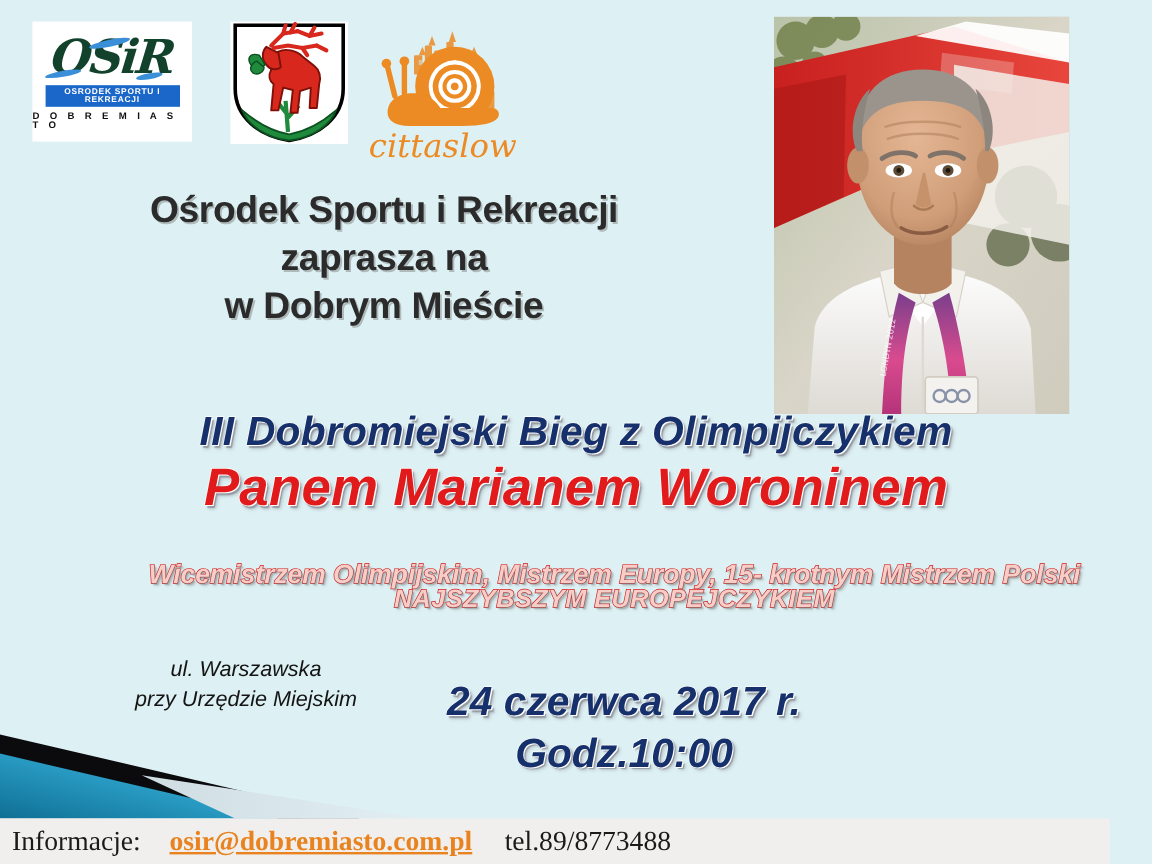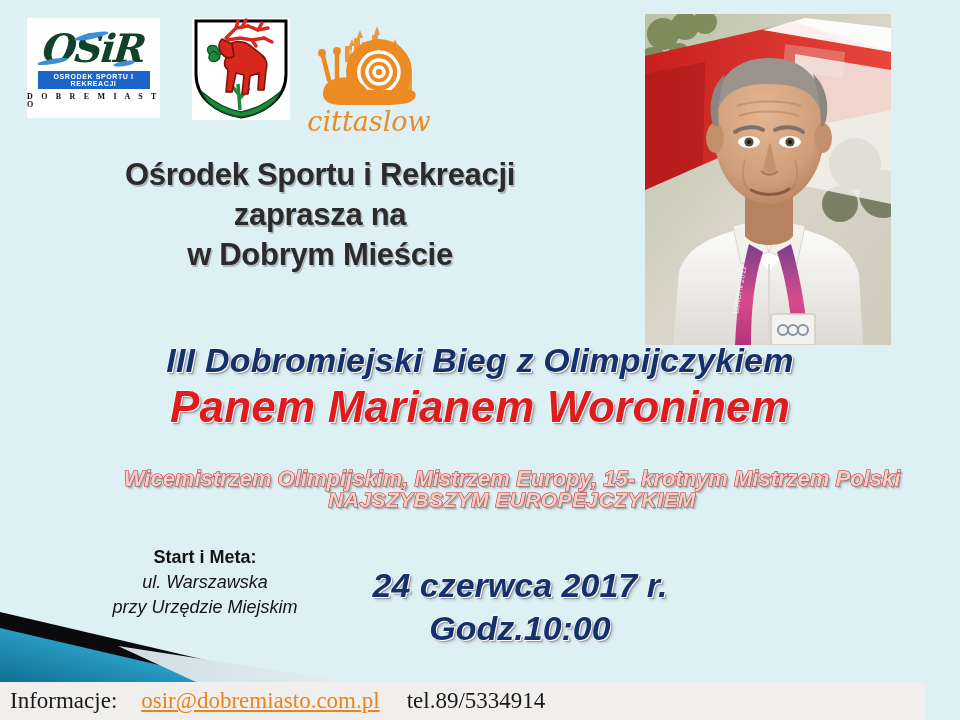--- a/index.html
+++ b/index.html
@@ -35,21 +35,21 @@
   .sw1{width:30px;height:5px;left:-4px;top:30px;transform:rotate(-10deg);}
   .sw2{width:34px;height:6px;left:30px;top:4px;transform:rotate(-12deg);}
   .sw3{width:22px;height:5px;left:72px;top:32px;transform:rotate(-10deg);}
   .osir-bar{
     background:#1b66c9;color:#ffffff;
     font-size:7px;font-weight:bold;letter-spacing:.6px;
     width:112px;text-align:center;padding:2px 0;line-height:1;
   }
   .osir-city{
     color:#111;font-size:8px;font-weight:bold;letter-spacing:3.2px;
-    margin-top:4px;line-height:1;font-family:Liberation Serif, serif;
+    margin-top:4px;line-height:1;
   }
 
   .coat-logo{position:absolute;left:192px;top:18px;width:98px;height:102px;background:#ffffff;}
   .coat-logo svg{display:block;}
 
   .cittaslow-logo{position:absolute;left:305px;top:10px;width:128px;height:128px;}
   .cittaslow-logo svg{display:block;}
 
   
   .photo{
@@ -148,20 +148,21 @@
   .footer-inner{
     font-family:"Liberation Serif", serif;
     font-size:23px;color:#1a1a1a;
     padding-left:10px;white-space:nowrap;
     display:flex;align-items:baseline;gap:15px;
   }
   .f-label{font-weight:normal;}
   .f-mail{
     color:#e8831f;text-decoration:underline;
     margin:0 8px 0 9px;
+    font-weight:bold;
   }
   .f-tel{margin-left:4px;}
 </style>
 </head>
 <body>
 
 <div id="poster">
 
   <div class="logo-row">
 
@@ -361,21 +362,20 @@
     <div>zaprasza na</div>
     <div>w Dobrym Mieście</div>
   </div>
 
   <div class="wa wa-navy wa-l1">III Dobromiejski Bieg z Olimpijczykiem</div>
   <div class="wa wa-red wa-l2">Panem Marianem Woroninem</div>
   <div class="wa wa-pink wa-l3">Wicemistrzem Olimpijskim, Mistrzem Europy, 15- krotnym Mistrzem Polski</div>
   <div class="wa wa-pink wa-l4">NAJSZYBSZYM EUROPEJCZYKIEM</div>
 
   <div class="startmeta">
-    <div class="sm-title">Start i Meta:</div>
     <div class="sm-line">ul. Warszawska</div>
     <div class="sm-line">przy Urzędzie Miejskim</div>
   </div>
 
   <div class="date-block">
     <div>24 czerwca 2017 r.</div>
     <div>Godz.10:00</div>
   </div>
 
   <div class="deco">
@@ -394,17 +394,17 @@
       <path d="M0 20 L250 82 L0 82 Z" fill="url(#tealGrad)"></path>
       <path d="M0 12 L300 82 L232 82 L0 28 Z" fill="#0b0b0d"></path>
       <path d="M118 46 L352 82 L196 82 Z" fill="url(#grayGrad)"></path>
     </svg>
   </div>
 
   <div class="footer">
     <div class="footer-inner">
       <span class="f-label">Informacje:</span>
       <a class="f-mail" href="#">osir@dobremiasto.com.pl</a>
-      <span class="f-tel">tel.89/5334914</span>
+      <span class="f-tel">tel.89/8773488</span>
     </div>
   </div>
 
 </div>
 
 </body></html>

